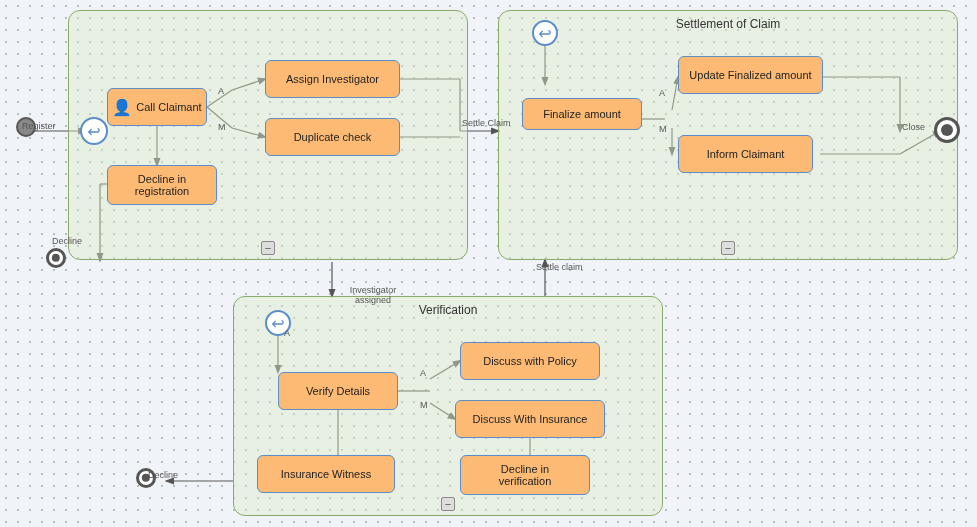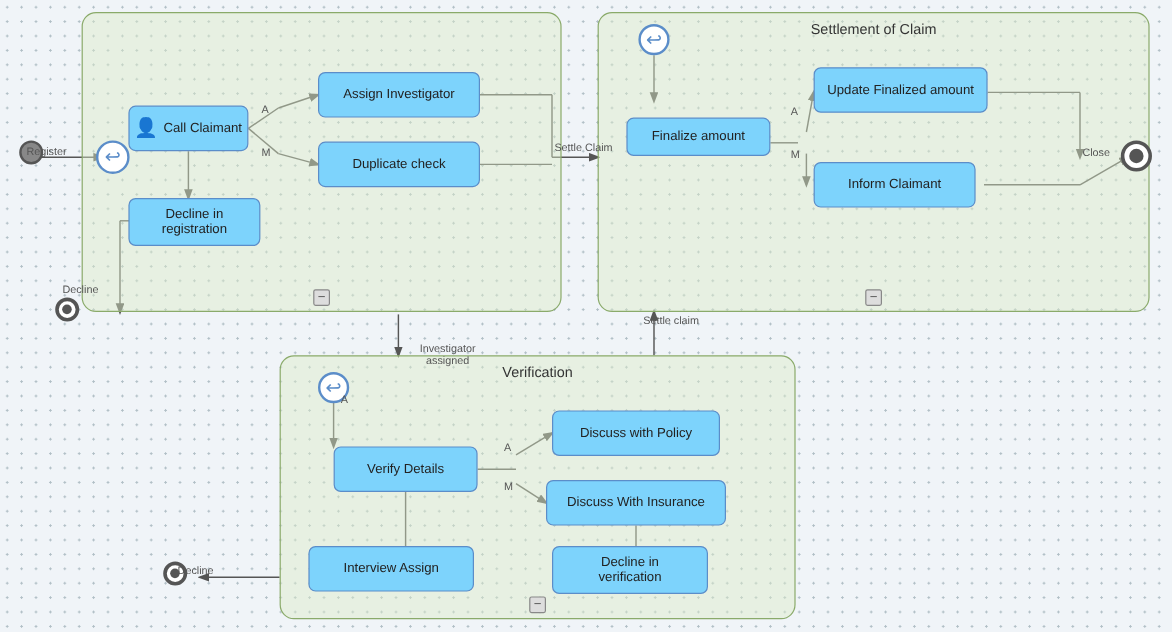--- a/index.html
+++ b/index.html
@@ -28,21 +28,21 @@
       width: 100%;
       text-align: center;
       font-size: 12px;
       color: #333;
     }
 
     .node-box {
       position: absolute;
       border: 1.5px solid #5b8dc9;
       border-radius: 6px;
-      background: #7dd3fc;
+      background: #fdba74;
       display: flex;
       align-items: center;
       justify-content: center;
       text-align: center;
       padding: 4px;
       font-size: 11px;
       color: #222;
       cursor: pointer;
     }
 
@@ -260,19 +260,19 @@
 
 <div class="node-box" style="left:460px; top:342px; width:140px; height:38px; position:absolute;">
   <span>Discuss with Policy</span>
 </div>
 
 <div class="node-box" style="left:455px; top:400px; width:150px; height:38px; position:absolute;">
   <span>Discuss With Insurance</span>
 </div>
 
 <div class="node-box" style="left:257px; top:455px; width:138px; height:38px; position:absolute;">
-  <span>Interview Assign</span>
+  <span>Insurance Witness</span>
 </div>
 
 <div class="node-box" style="left:460px; top:455px; width:130px; height:40px; position:absolute; white-space:pre-line;">
   <span style="white-space:pre-line;">Decline in
 verification</span>
 </div>
 
 </body></html>

